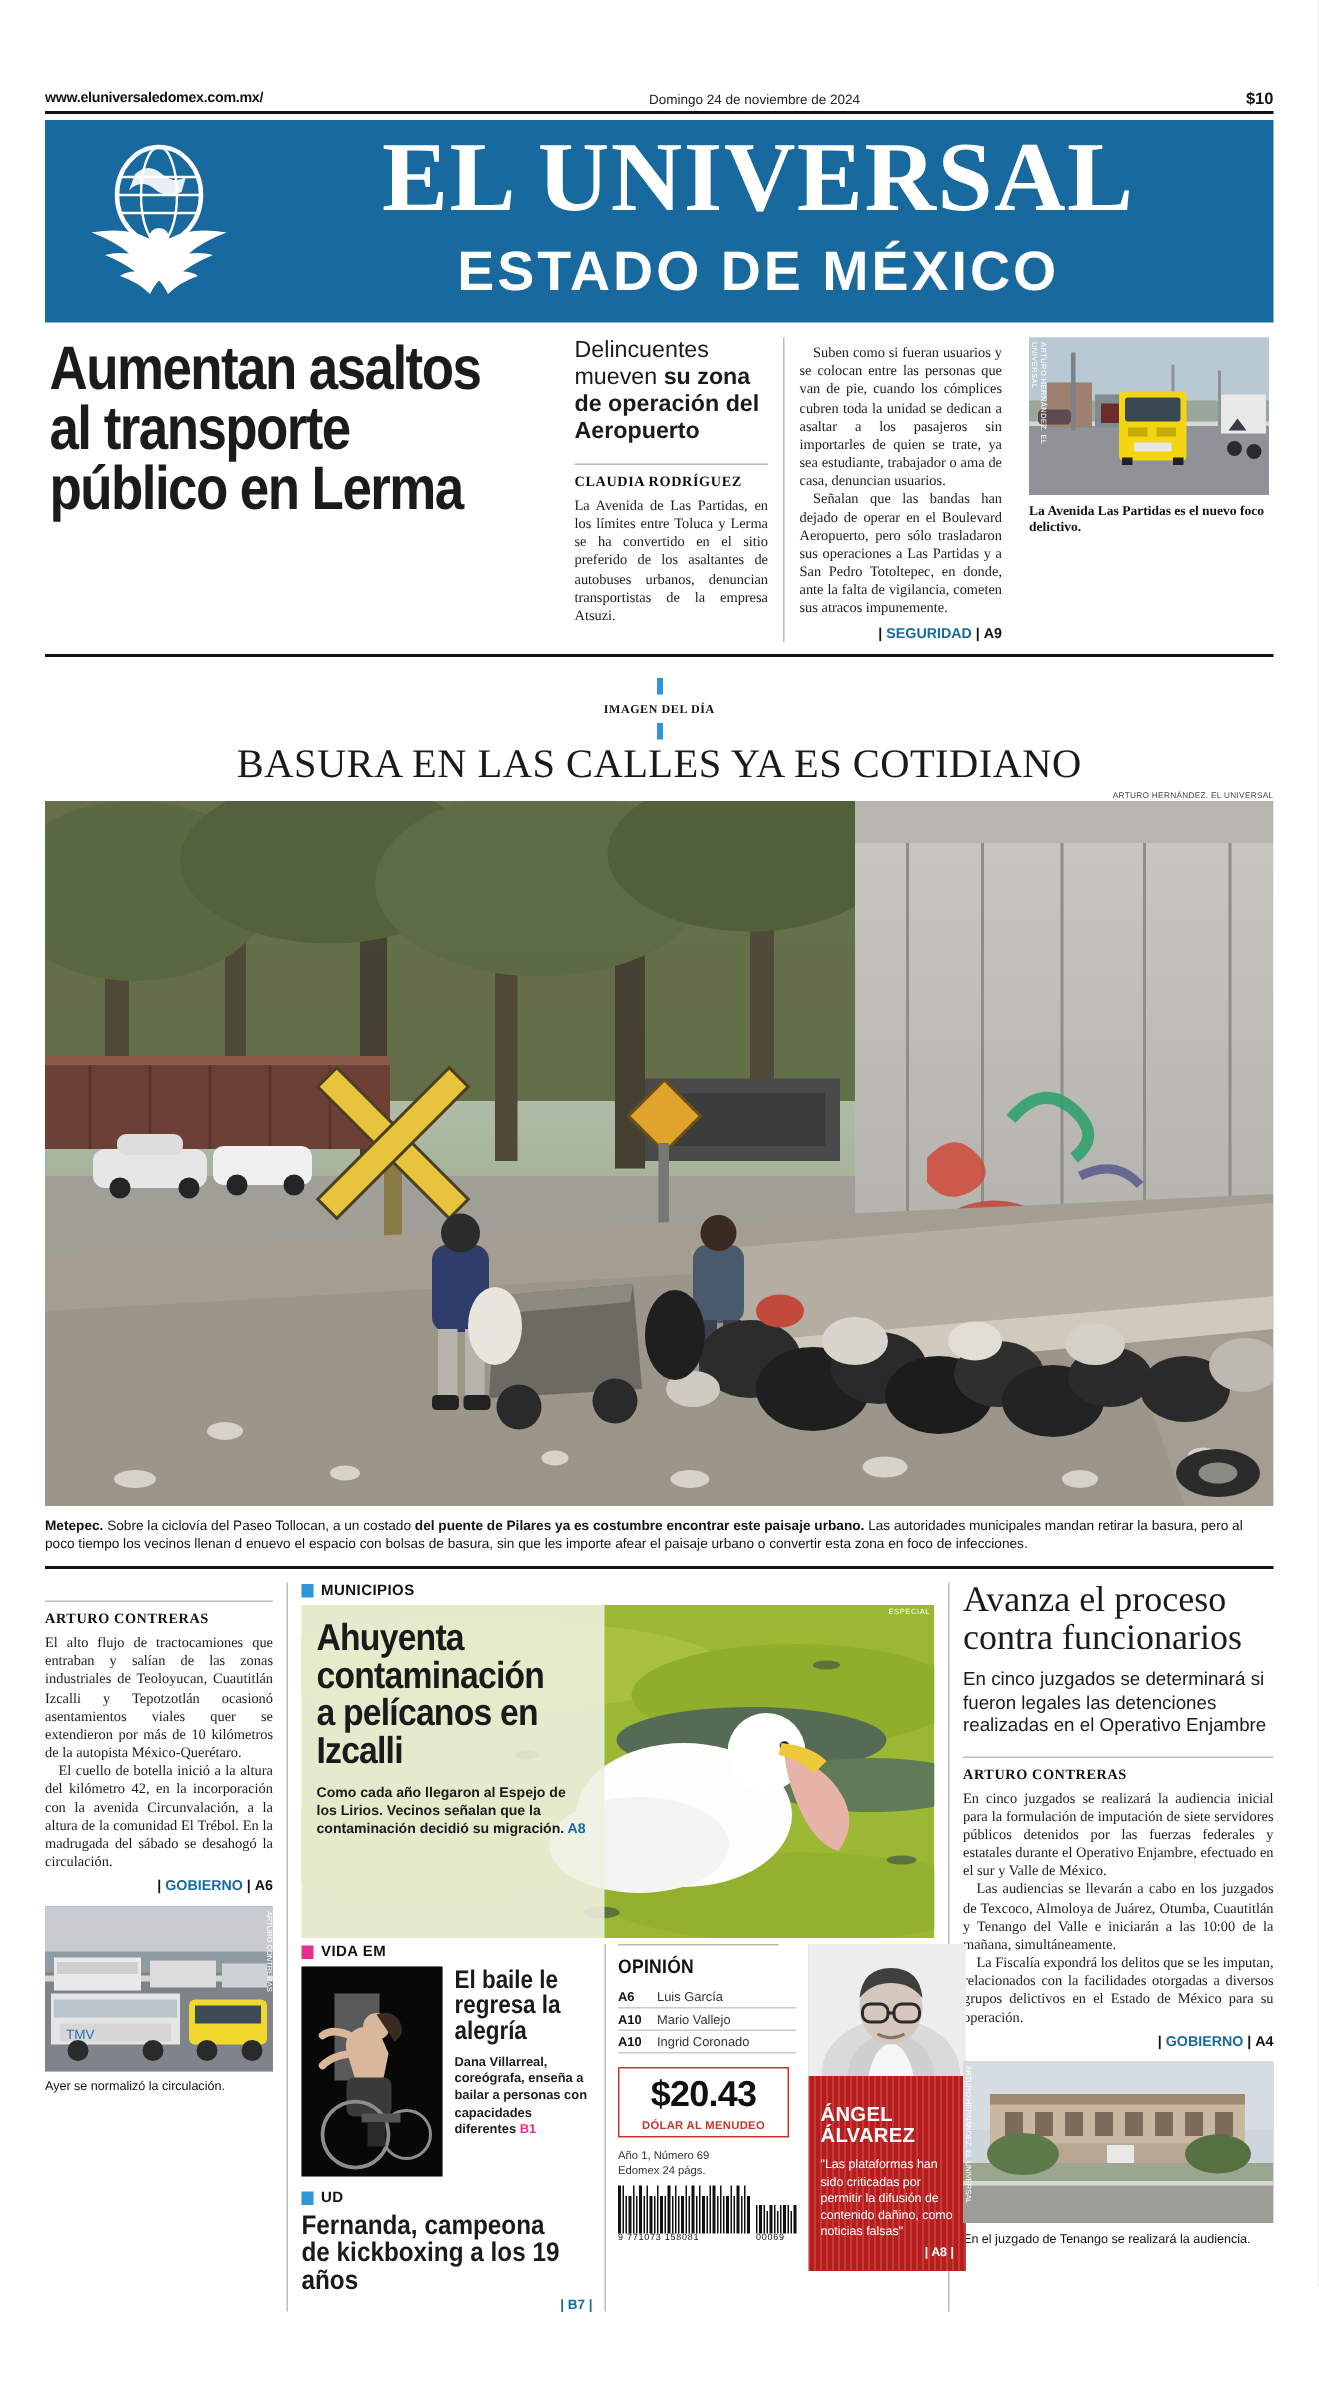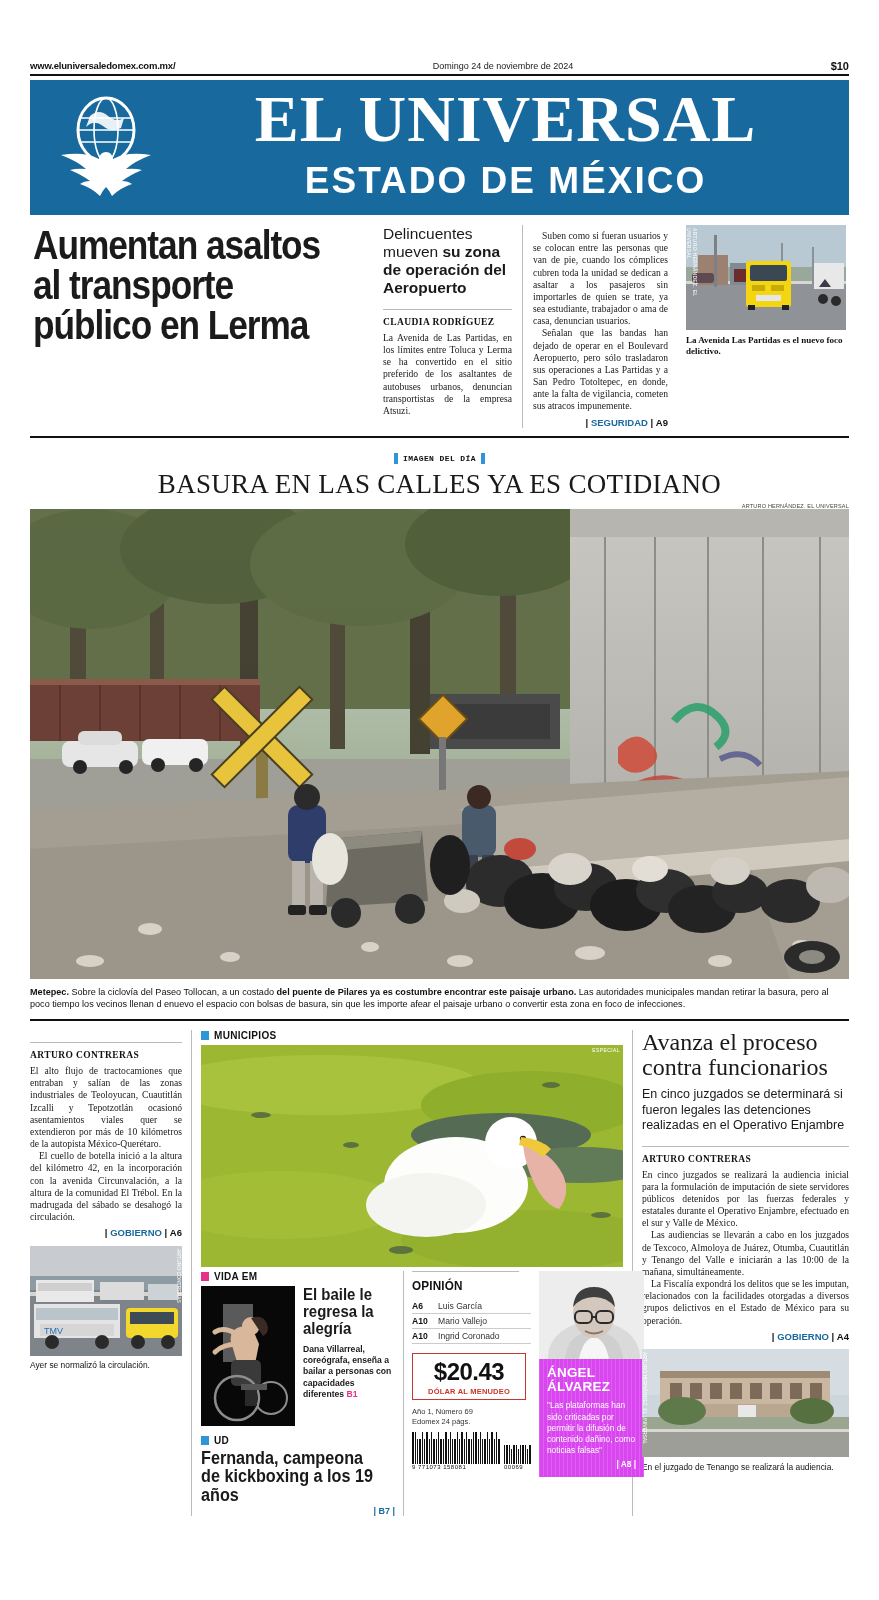--- a/index.html
+++ b/index.html
@@ -49,22 +49,22 @@
   .photo{position:relative;overflow:hidden;background:#9bb0bd;}
   .credit-v{position:absolute;left:-1px;top:0;writing-mode:vertical-rl;
     font-family:"Liberation Sans",sans-serif;font-size:5px;color:#fff;
     letter-spacing:0.3px;padding:3px 1px;}
   .cap-sm{font-family:"Liberation Serif",serif;font-weight:bold;font-size:9px;
     line-height:1.22;color:#111;margin-top:5px;}
 
   
   .idd{margin-top:12px;text-align:center;}
   .idd-kicker{display:inline-flex;align-items:center;gap:5px;
-    font-family:Liberation Mono, monospace;font-weight:bold;font-size:8px;
-    letter-spacing:0.4px;color:#111;}
+    font-family:Liberation Serif, serif;font-weight:bold;font-size:8px;
+    letter-spacing:0.4px;color:#111;flex-direction:column;}
   .idd-kicker i{display:block;width:4px;height:11px;background:#2d96d6;}
   .idd-title{font-family:"Liberation Serif",serif;font-size:27px;color:#1a1a1a;
     letter-spacing:0.3px;margin-top:1px;}
   .idd-credit{text-align:right;font-family:"Liberation Sans",sans-serif;font-size:5.5px;
     color:#444;letter-spacing:0.2px;margin-top:3px;}
 
   .mainphoto{width:100%;height:470px;position:relative;overflow:hidden;}
 
   .maincap{font-family:"Liberation Sans",sans-serif;font-size:9.1px;line-height:1.35;
     color:#111;margin-top:7px;padding-bottom:9px;border-bottom:2px solid #111;}
@@ -130,21 +130,21 @@
   .barcode{margin-top:5px;display:flex;align-items:flex-end;gap:4px;}
   .bars{height:32px;display:flex;align-items:flex-end;gap:1px;}
   .bars span{display:block;width:1px;background:#111;height:100%;}
   .bars span.w{width:2px;}
   .bars span.s{height:78%;}
   .barnum{font-family:"Liberation Sans",sans-serif;font-size:6px;color:#111;letter-spacing:0.5px;}
   .minibar{height:19px;}
 
   .columnist{position:relative;width:105px;margin-top:0;}
   .col-photo{width:105px;height:88px;overflow:hidden;position:relative;background:#cfcfcf;}
-  .col-box{background:#d946ef;padding:7px 8px 8px;position:relative;overflow:hidden;}
+  .col-box{background:#b91c1c;padding:19px 8px 8px;position:relative;overflow:hidden;}
   .col-box:before{content:"";position:absolute;inset:0;
     background:repeating-linear-gradient(90deg,rgba(255,255,255,0.14) 0 1px,transparent 1px 4px);}
   .col-name{position:relative;font-family:"Liberation Sans",sans-serif;font-weight:bold;
     font-size:13.5px;line-height:1.05;color:#fff;letter-spacing:0.2px;}
   .col-quote{position:relative;font-family:"Liberation Sans",sans-serif;font-size:8.3px;
     line-height:1.35;color:#fff;margin-top:6px;}
   .col-ref{position:relative;text-align:right;font-family:"Liberation Sans",sans-serif;
     font-weight:bold;font-size:8.3px;color:#fff;margin-top:3px;}
 
   .r-photo{height:108px;margin-top:7px;position:relative;overflow:hidden;background:#b9c4cc;}
@@ -448,20 +448,24 @@
 
             <ellipse cx="255" cy="140" rx="72" ry="48" fill="#fdfdfb"></ellipse>
             <ellipse cx="225" cy="160" rx="60" ry="32" fill="#f4f4f0"></ellipse>
             <circle cx="310" cy="98" r="26" fill="#ffffff"></circle>
             <circle cx="322" cy="94" r="3.2" fill="#1f1f1f"></circle>
             <path d="M322 100 q28 6 40 30 q8 18 -4 34 q-14 -4 -24 -24 q-10 -20 -12 -40 z" fill="#e8b3a7"></path>
             <path d="M320 92 q20 2 30 12 l-8 8 q-12 -10 -24 -12 z" fill="#efc93a"></path>
           </svg>
         </div>
         <div class="feat-credit">ESPECIAL</div>
+        <div class="feat-txtbox">
+          <div class="feat-h">Ahuyenta contaminación a pelícanos en Izcalli</div>
+          <div class="feat-d"><span>Como cada año llegaron al Espejo de los Lirios. Vecinos señalan que la contaminación decidió su migración.</span> <span class="ref">A8</span></div>
+        </div>
       </div>
 
       <div class="midrow">
 
         <div class="mid-l">
           <div class="kicker pink">
             <i></i>
             <span>VIDA EM</span>
           </div>
           <div class="vida-row">

